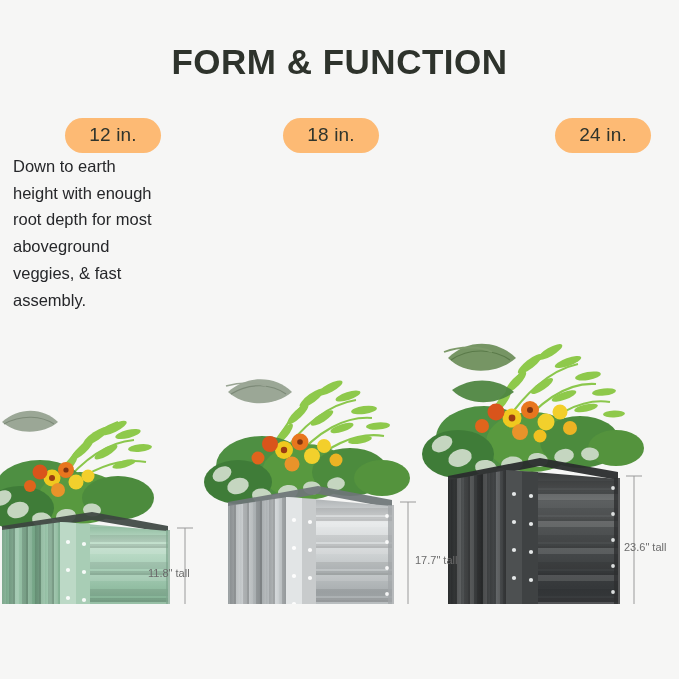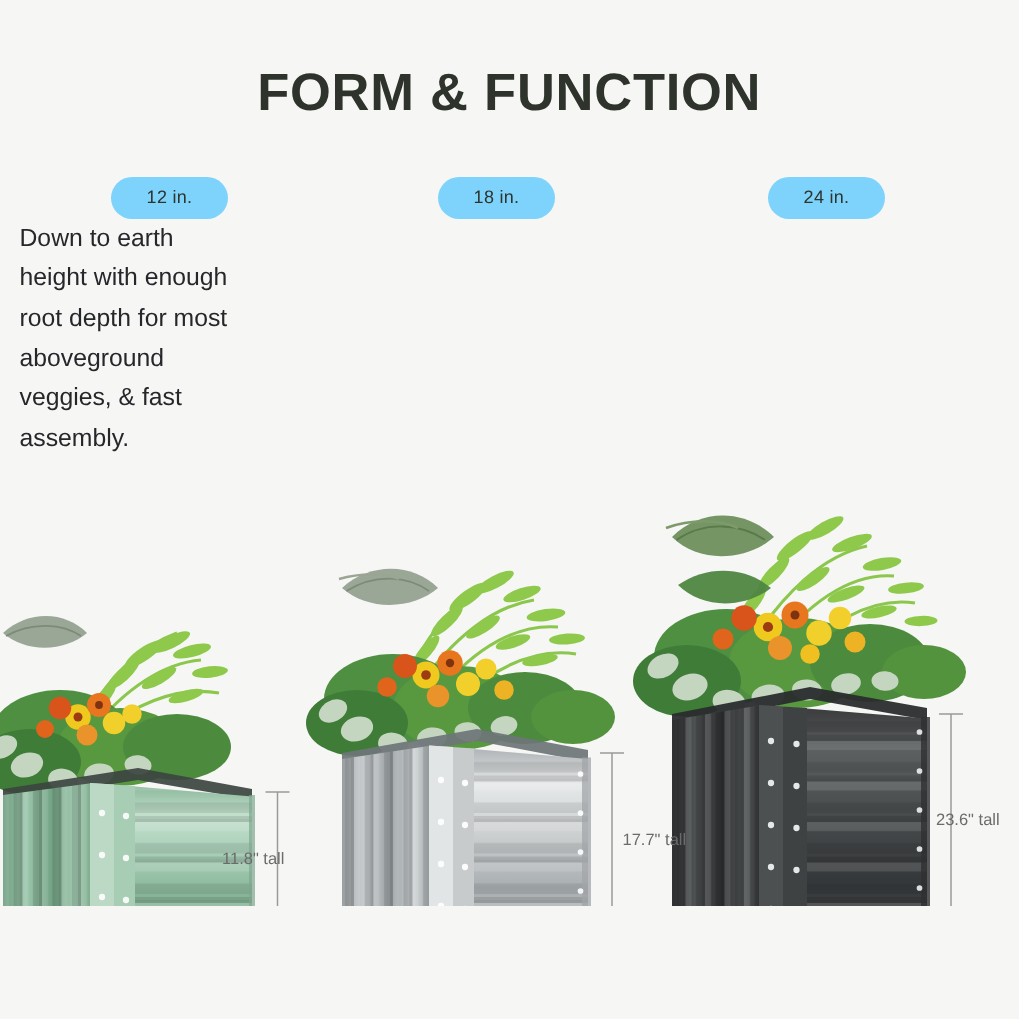--- a/index.html
+++ b/index.html
@@ -52,33 +52,33 @@
     position: absolute;
     top: 0;
     width: 210px;
   }
   .col-0 { left: 13px; }
   .col-1 { left: 231px; }
   .col-2 { left: 451px; }
 
   .pill {
     display: inline-block;
-    background: #7dd3fc;
+    background: #fdba74;
     color: #2f342c;
     border-radius: 999px;
-    font-size: 12px;
+    font-size: 19px;
     padding: 7px 24px 8px 24px;
     line-height: 1.05;
     letter-spacing: 0.2px;
     white-space: nowrap;
   }
   .pill-wrap { text-align: center; width: 200px; }
   .col-0 .pill-wrap { text-align: center; }
   .col-1 .pill-wrap { text-align: center; }
-  .col-2 .pill-wrap { text-align: center; }
+  .col-2 .pill-wrap { text-align: right; }
 
   .blurb {
     font-size: 16.5px;
     line-height: 1.62;
     color: #26272a;
     width: 200px;
     white-space: pre-line;
   }
 
   

